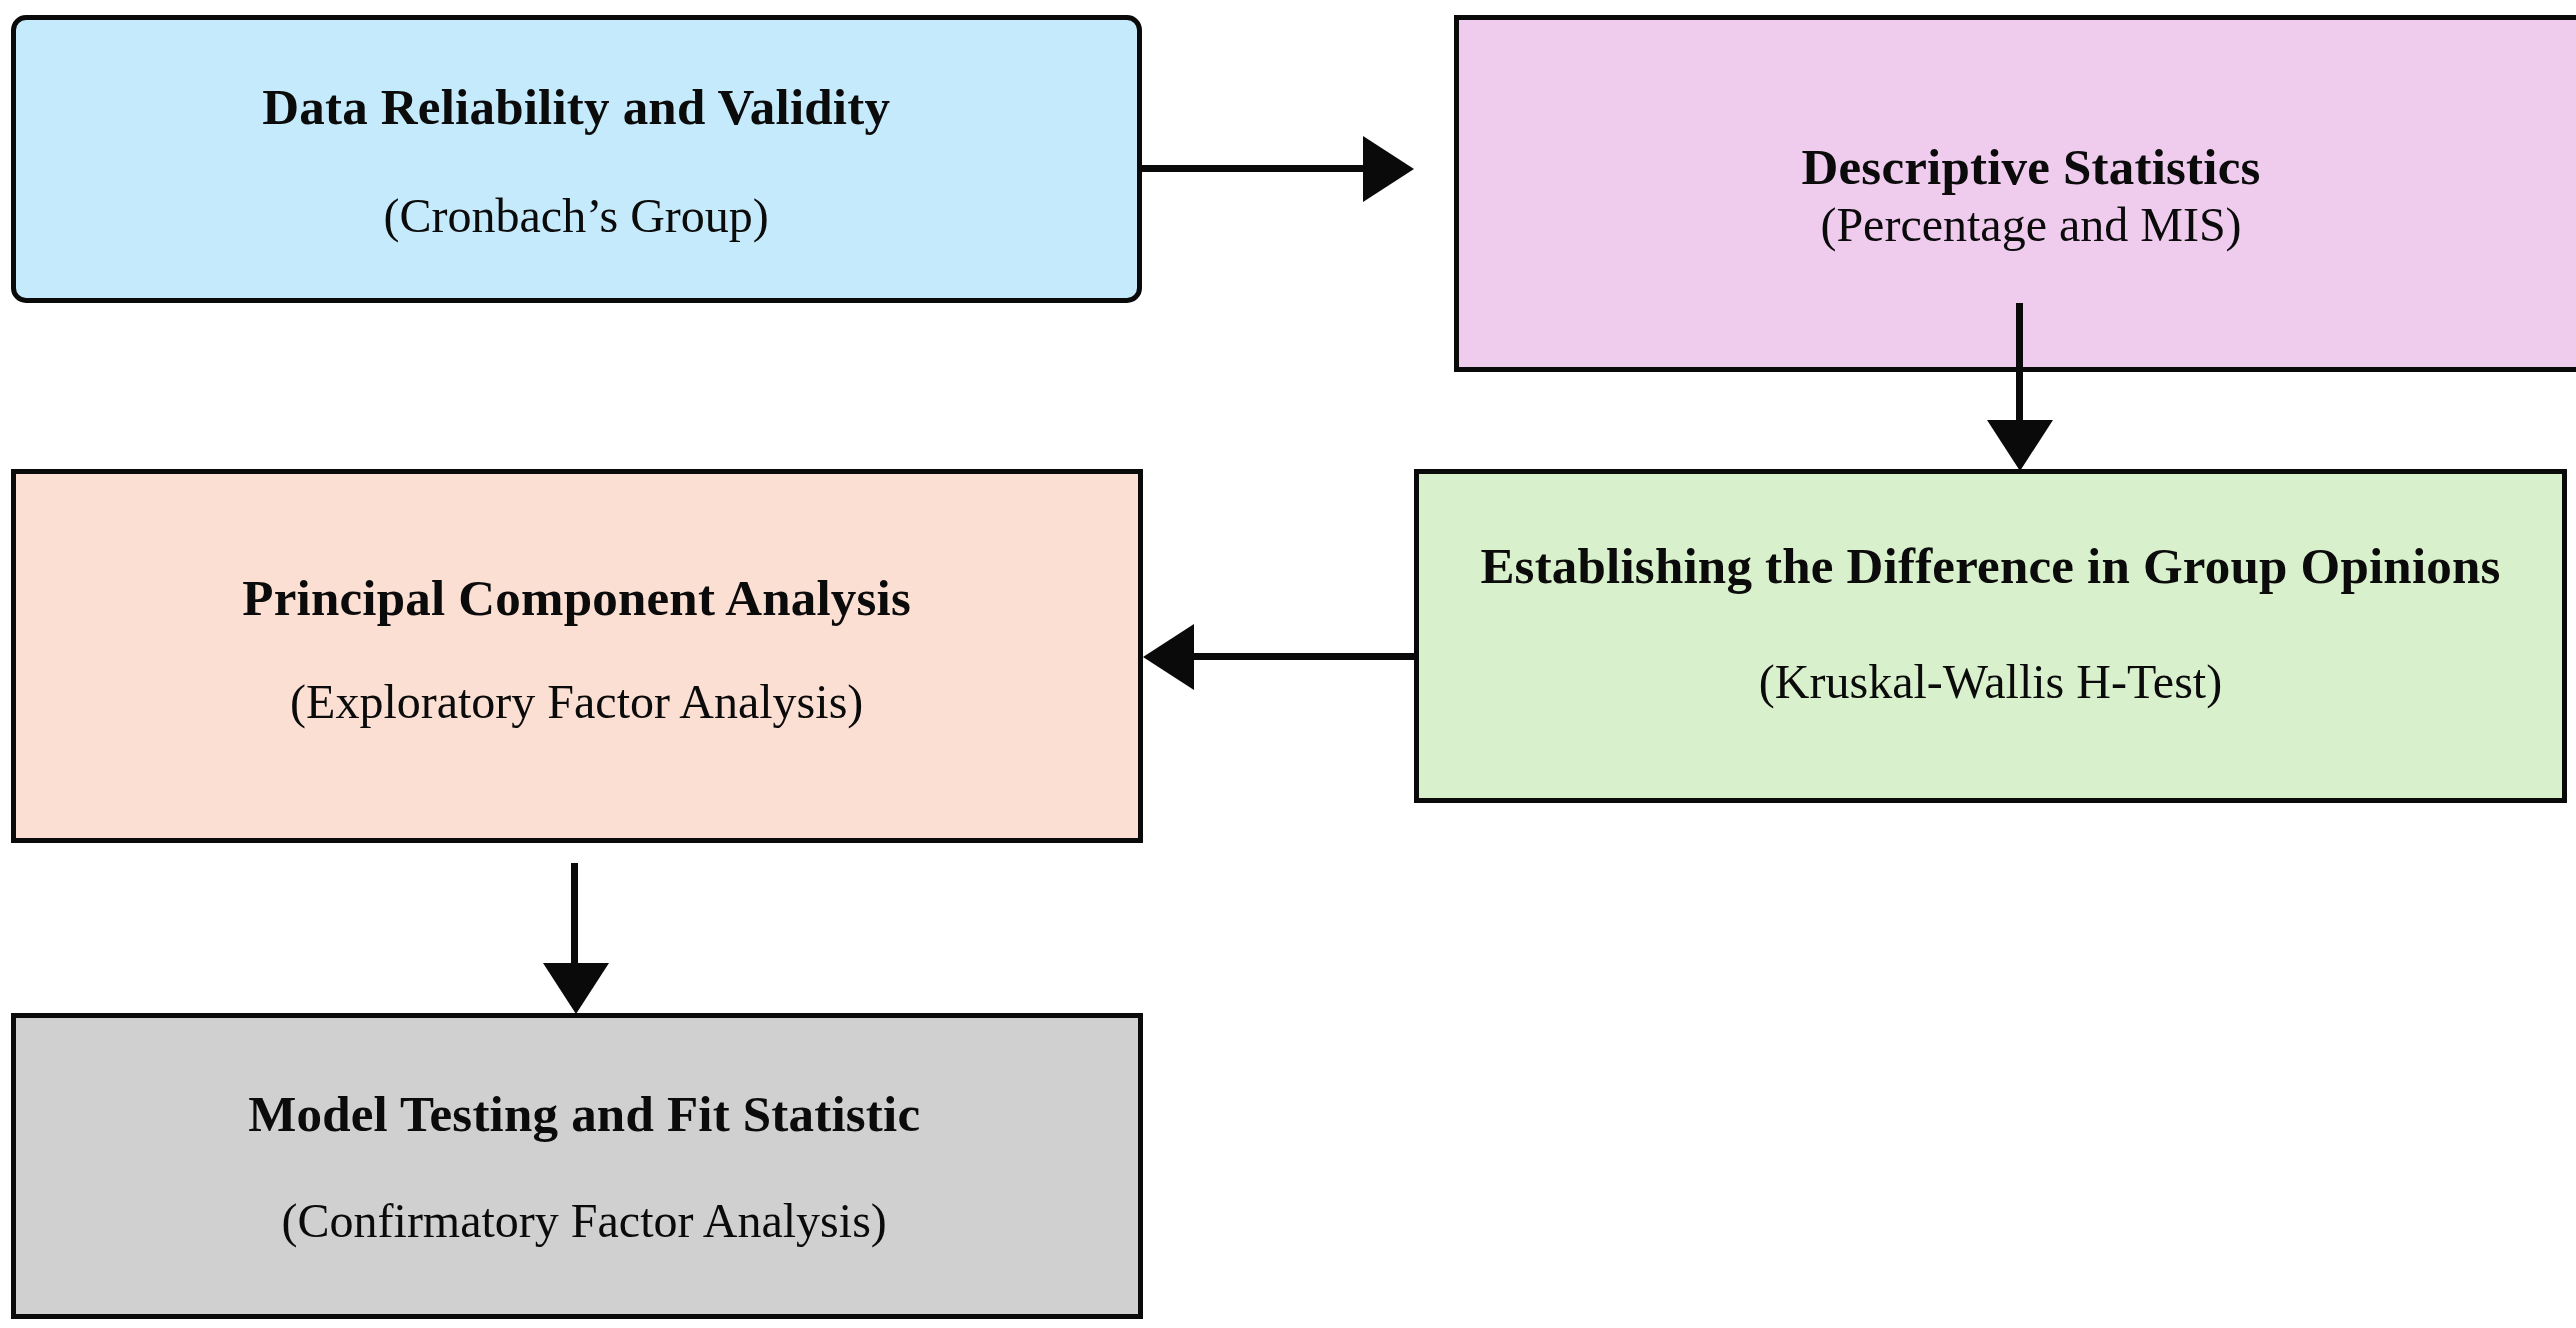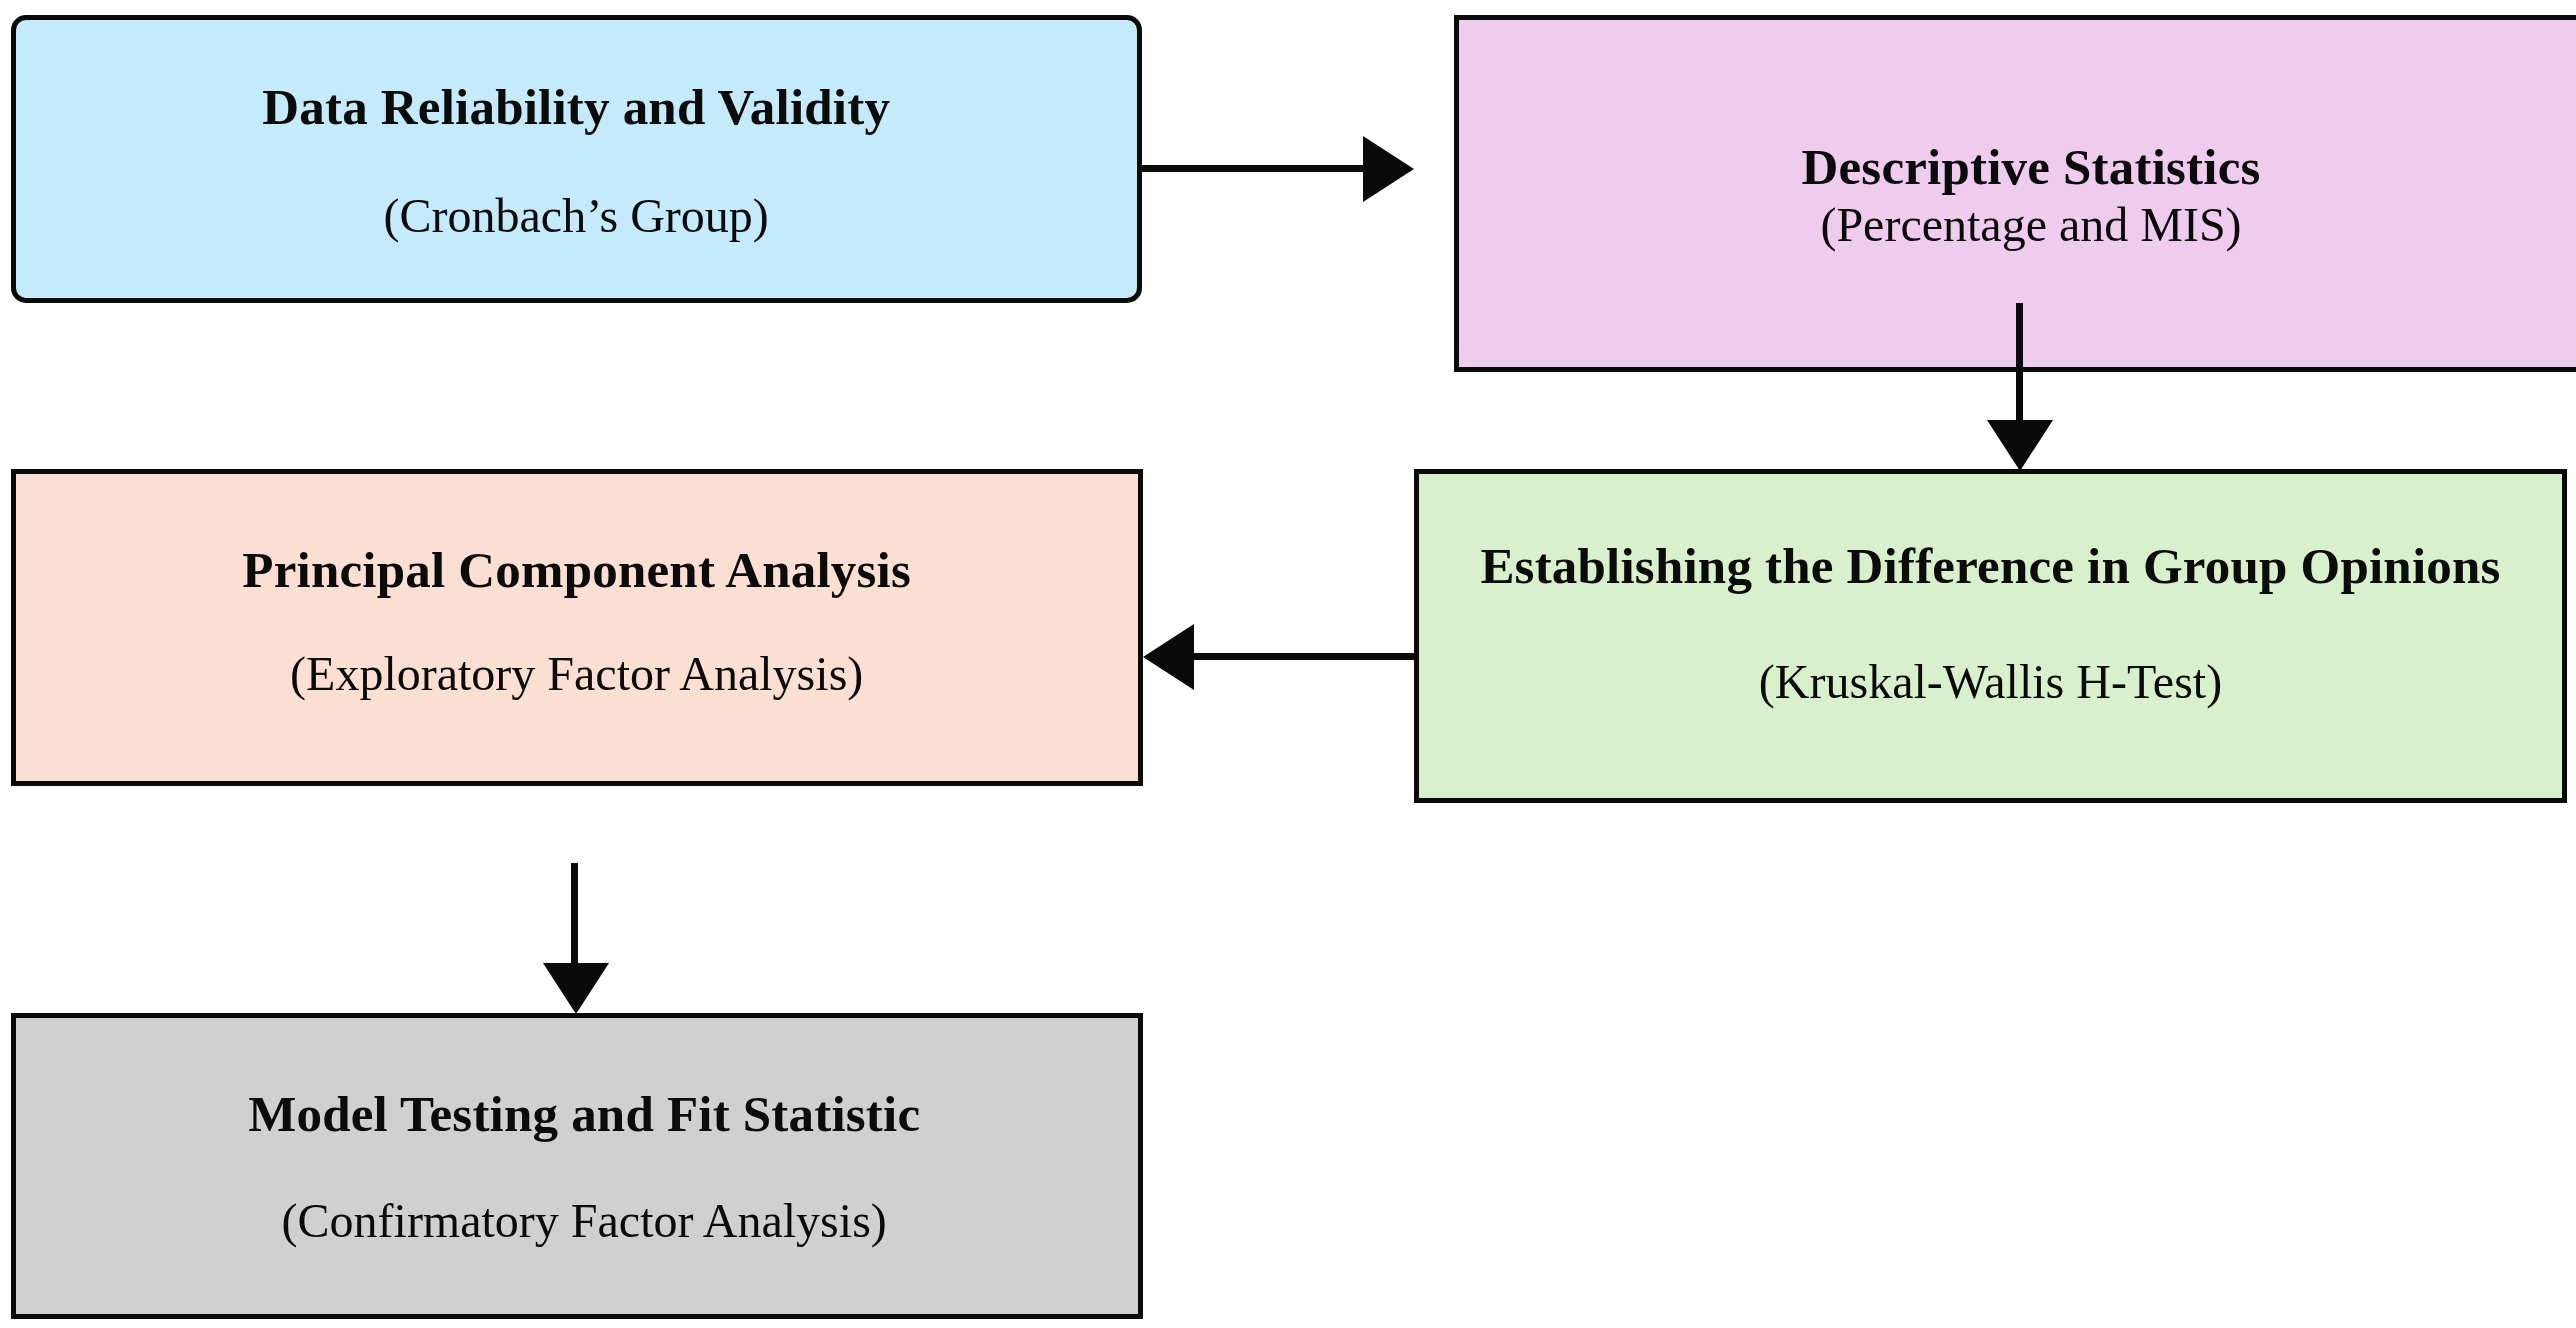--- a/index.html
+++ b/index.html
@@ -52,21 +52,21 @@
   #node-reliability .sub   { margin-top: 51px; }
 
   #node-descriptive {
     left: 1454px; top: 15px;  width: 1154px; height: 357px;
     background: #efccee;
   }
   #node-descriptive .title { margin-top: 3.3px; }
   #node-descriptive .sub   { }
 
   #node-pca {
-    left: 10.7px;  top: 469px;  width: 1132px; height: 317px;
+    left: 10.7px;  top: 469px;  width: 1132px; height: 374px;
     background: #fbdfd3;
   }
   #node-pca .title { margin-top: -13px; }
   #node-pca .sub   { margin-top: 46px; }
 
   #node-kruskal {
     left: 1414px; top: 469px; width: 1153px; height: 334px;
     background: #d9f0cc;
     text-align: right;
   }

